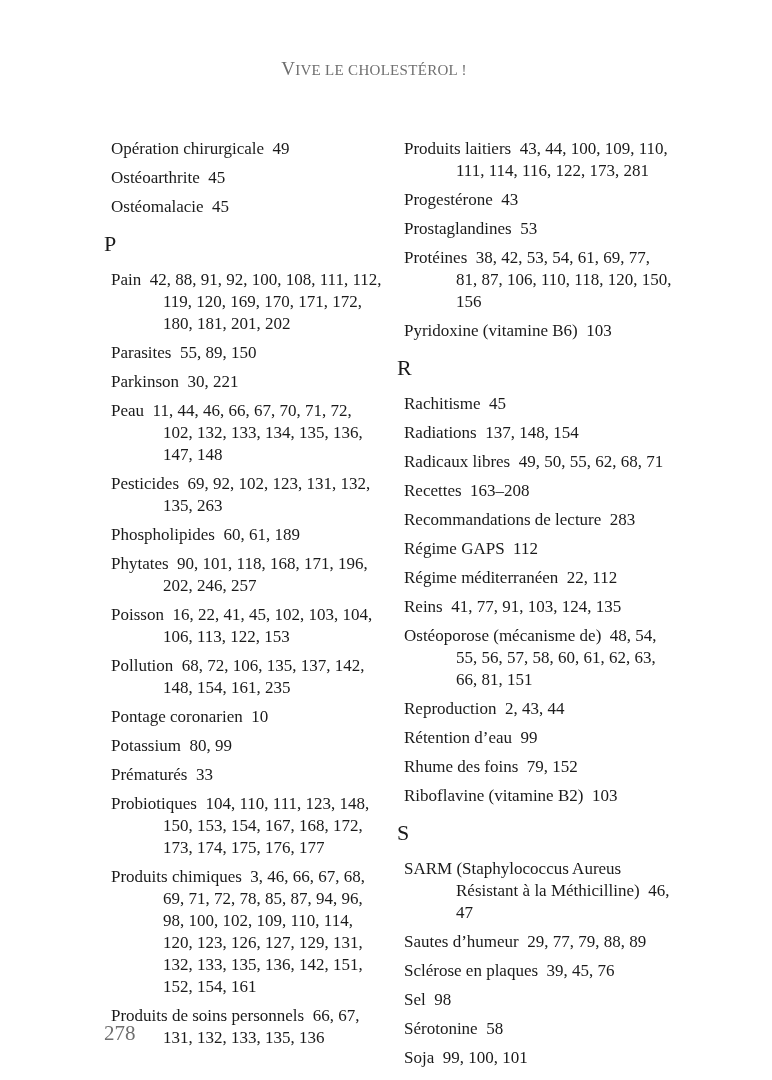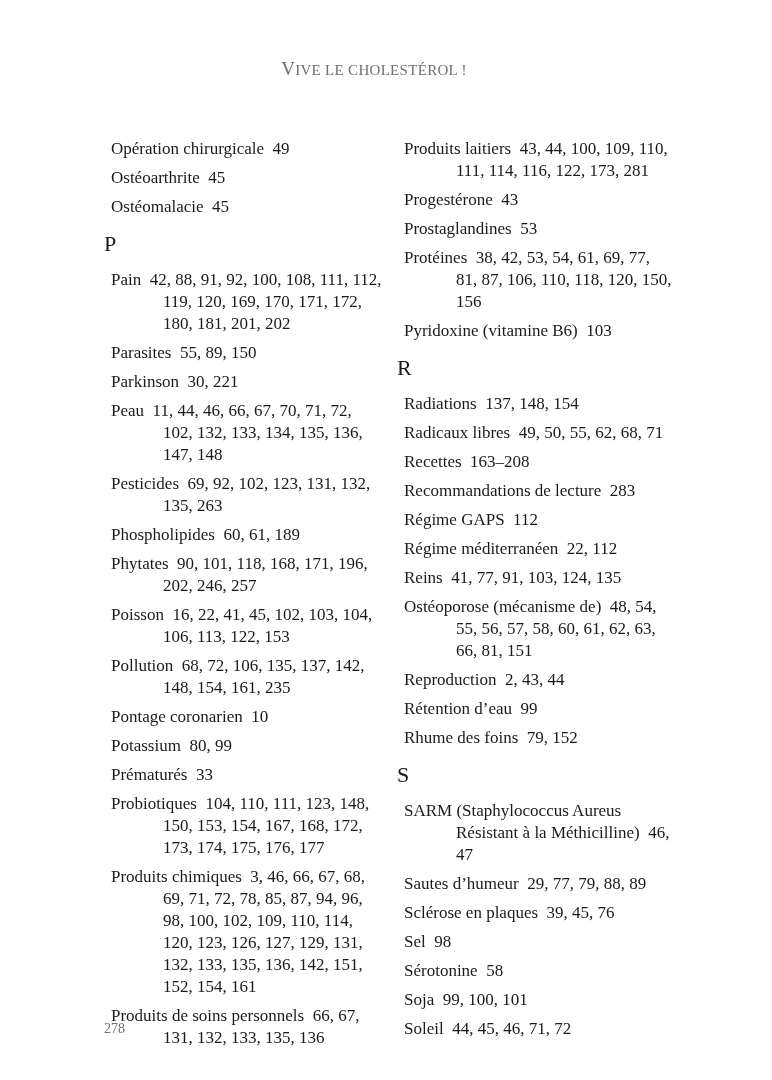--- a/index.html
+++ b/index.html
@@ -8,21 +8,21 @@
   .running-head { position: absolute; top: 58px; left: 0; width: 748px; text-align: center;
          font-size: 19px; color: #6f6f6f; letter-spacing: 0.3px; }
   .running-head .big { font-size: 19px; }
   .running-head .sc { font-size: 15px; text-transform: uppercase; }
   .col { position: absolute; top: 131px; width: 285px; font-size: 17px; line-height: 22px; }
   .col-left { left: 104px; }
   .col-right { left: 397px; }
   .entry { padding-left: 52px; text-indent: -52px; margin: 7px; }
   .entry .term::after { content: "\00a0\00a0"; }
   .letter { font-size: 22px; line-height: 22px; margin: 15px 0 14px 0; }
-  .folio { position: absolute; top: 1021px; left: 104px; font-size: 14px; color: #6f6f6f; }
+  .folio { position: absolute; top: 1021px; left: 104px; font-size: 21px; color: #6f6f6f; }
 </style>
 </head>
 <body>
 
 <div class="running-head">
   <span class="big">V</span><span class="sc">ive le cholestérol !</span>
 </div>
 
 <div class="col col-left">
     <p class="entry"><span class="term">Opération chirurgicale</span><span class="pages">49</span></p>
@@ -45,31 +45,33 @@
     <p class="entry"><span class="term">Produits chimiques</span><span class="pages">3, 46, 66, 67, 68, 69, 71, 72, 78, 85, 87, 94, 96, 98, 100, 102, 109, 110, 114, 120, 123, 126, 127, 129, 131, 132, 133, 135, 136, 142, 151, 152, 154, 161</span></p>
     <p class="entry"><span class="term">Produits de soins personnels</span><span class="pages">66, 67, 131, 132, 133, 135, 136</span></p>
   </div>
 <div class="col col-right">
     <p class="entry"><span class="term">Produits laitiers</span><span class="pages">43, 44, 100, 109, 110, 111, 114, 116, 122, 173, 281</span></p>
     <p class="entry"><span class="term">Progestérone</span><span class="pages">43</span></p>
     <p class="entry"><span class="term">Prostaglandines</span><span class="pages">53</span></p>
     <p class="entry"><span class="term">Protéines</span><span class="pages">38, 42, 53, 54, 61, 69, 77, 81, 87, 106, 110, 118, 120, 150, 156</span></p>
     <p class="entry"><span class="term">Pyridoxine (vitamine B6)</span><span class="pages">103</span></p>
     <div class="letter">R</div>
+    <p class="entry"><span class="term">Rachitisme</span><span class="pages">45</span></p>
     <p class="entry"><span class="term">Radiations</span><span class="pages">137, 148, 154</span></p>
     <p class="entry"><span class="term">Radicaux libres</span><span class="pages">49, 50, 55, 62, 68, 71</span></p>
     <p class="entry"><span class="term">Recettes</span><span class="pages">163–208</span></p>
     <p class="entry"><span class="term">Recommandations de lecture</span><span class="pages">283</span></p>
     <p class="entry"><span class="term">Régime GAPS</span><span class="pages">112</span></p>
     <p class="entry"><span class="term">Régime méditerranéen</span><span class="pages">22, 112</span></p>
     <p class="entry"><span class="term">Reins</span><span class="pages">41, 77, 91, 103, 124, 135</span></p>
     <p class="entry"><span class="term">Ostéoporose (mécanisme de)</span><span class="pages">48, 54, 55, 56, 57, 58, 60, 61, 62, 63, 66, 81, 151</span></p>
     <p class="entry"><span class="term">Reproduction</span><span class="pages">2, 43, 44</span></p>
     <p class="entry"><span class="term">Rétention d’eau</span><span class="pages">99</span></p>
     <p class="entry"><span class="term">Rhume des foins</span><span class="pages">79, 152</span></p>
+    <p class="entry"><span class="term">Riboflavine (vitamine B2)</span><span class="pages">103</span></p>
     <div class="letter">S</div>
     <p class="entry"><span class="term">SARM (Staphylococcus Aureus Résistant à la Méthicilline)</span><span class="pages">46, 47</span></p>
     <p class="entry"><span class="term">Sautes d’humeur</span><span class="pages">29, 77, 79, 88, 89</span></p>
     <p class="entry"><span class="term">Sclérose en plaques</span><span class="pages">39, 45, 76</span></p>
     <p class="entry"><span class="term">Sel</span><span class="pages">98</span></p>
     <p class="entry"><span class="term">Sérotonine</span><span class="pages">58</span></p>
     <p class="entry"><span class="term">Soja</span><span class="pages">99, 100, 101</span></p>
     <p class="entry"><span class="term">Soleil</span><span class="pages">44, 45, 46, 71, 72</span></p>
   </div>
 

